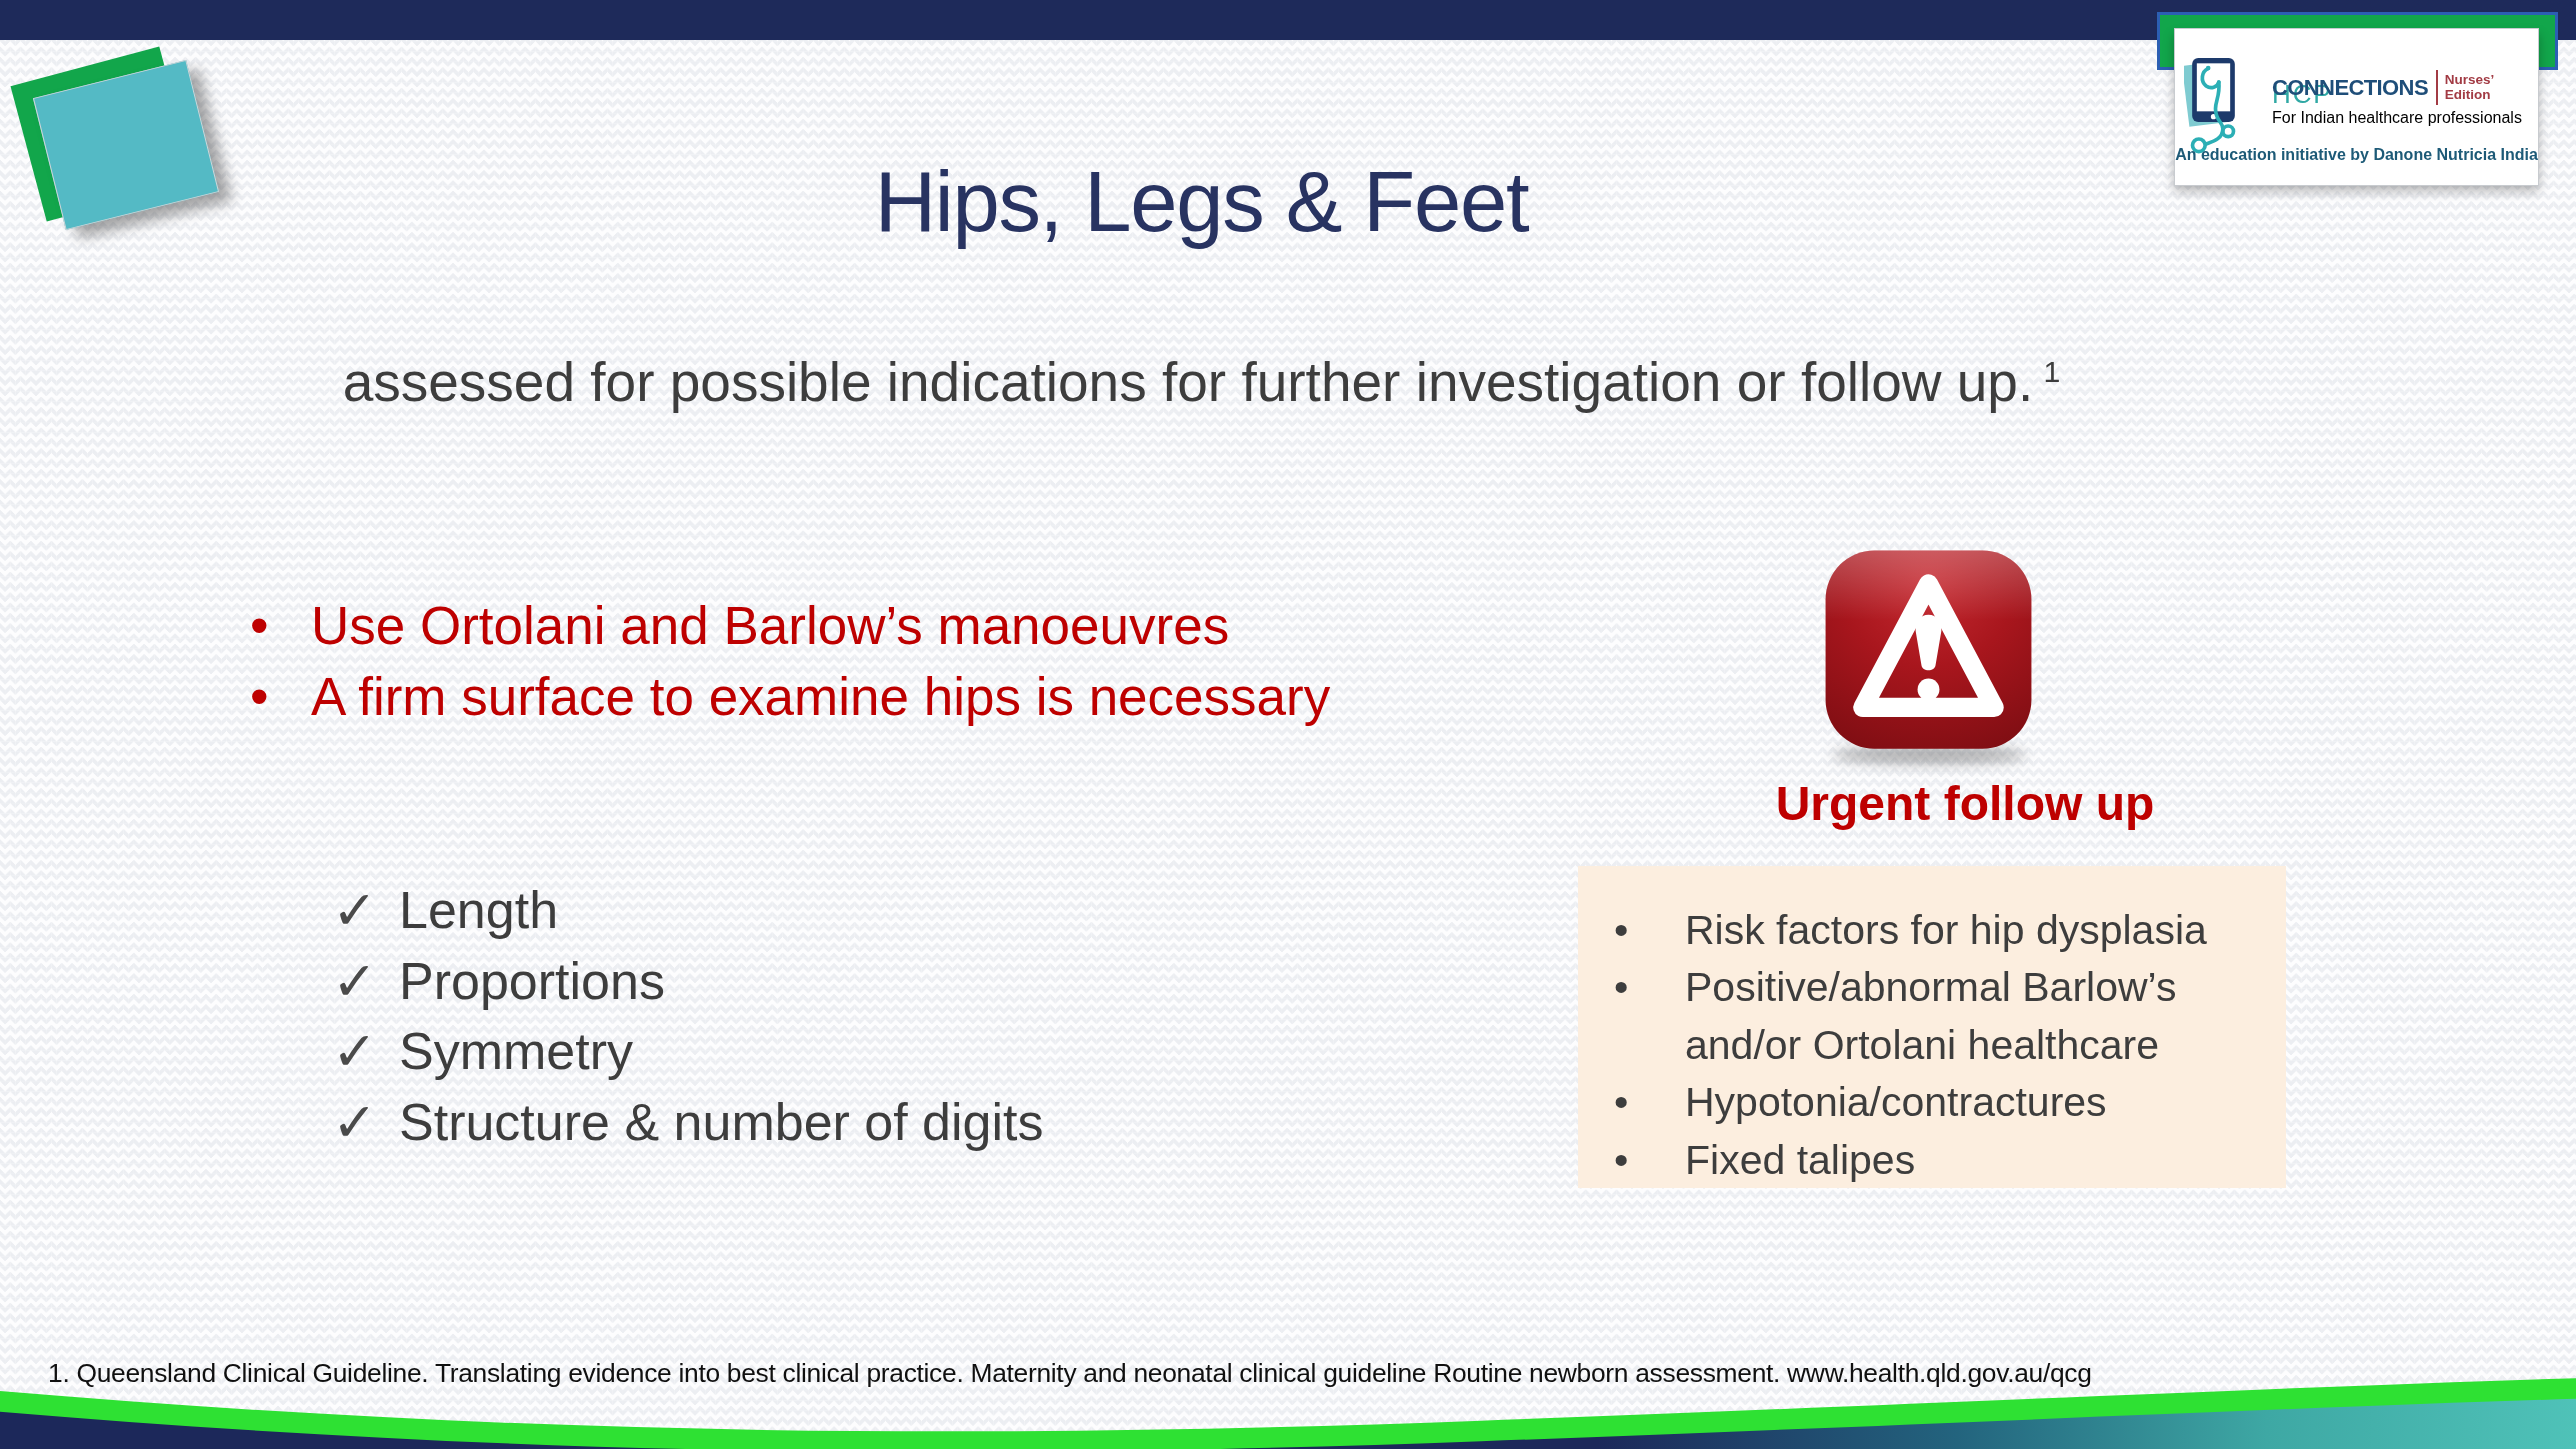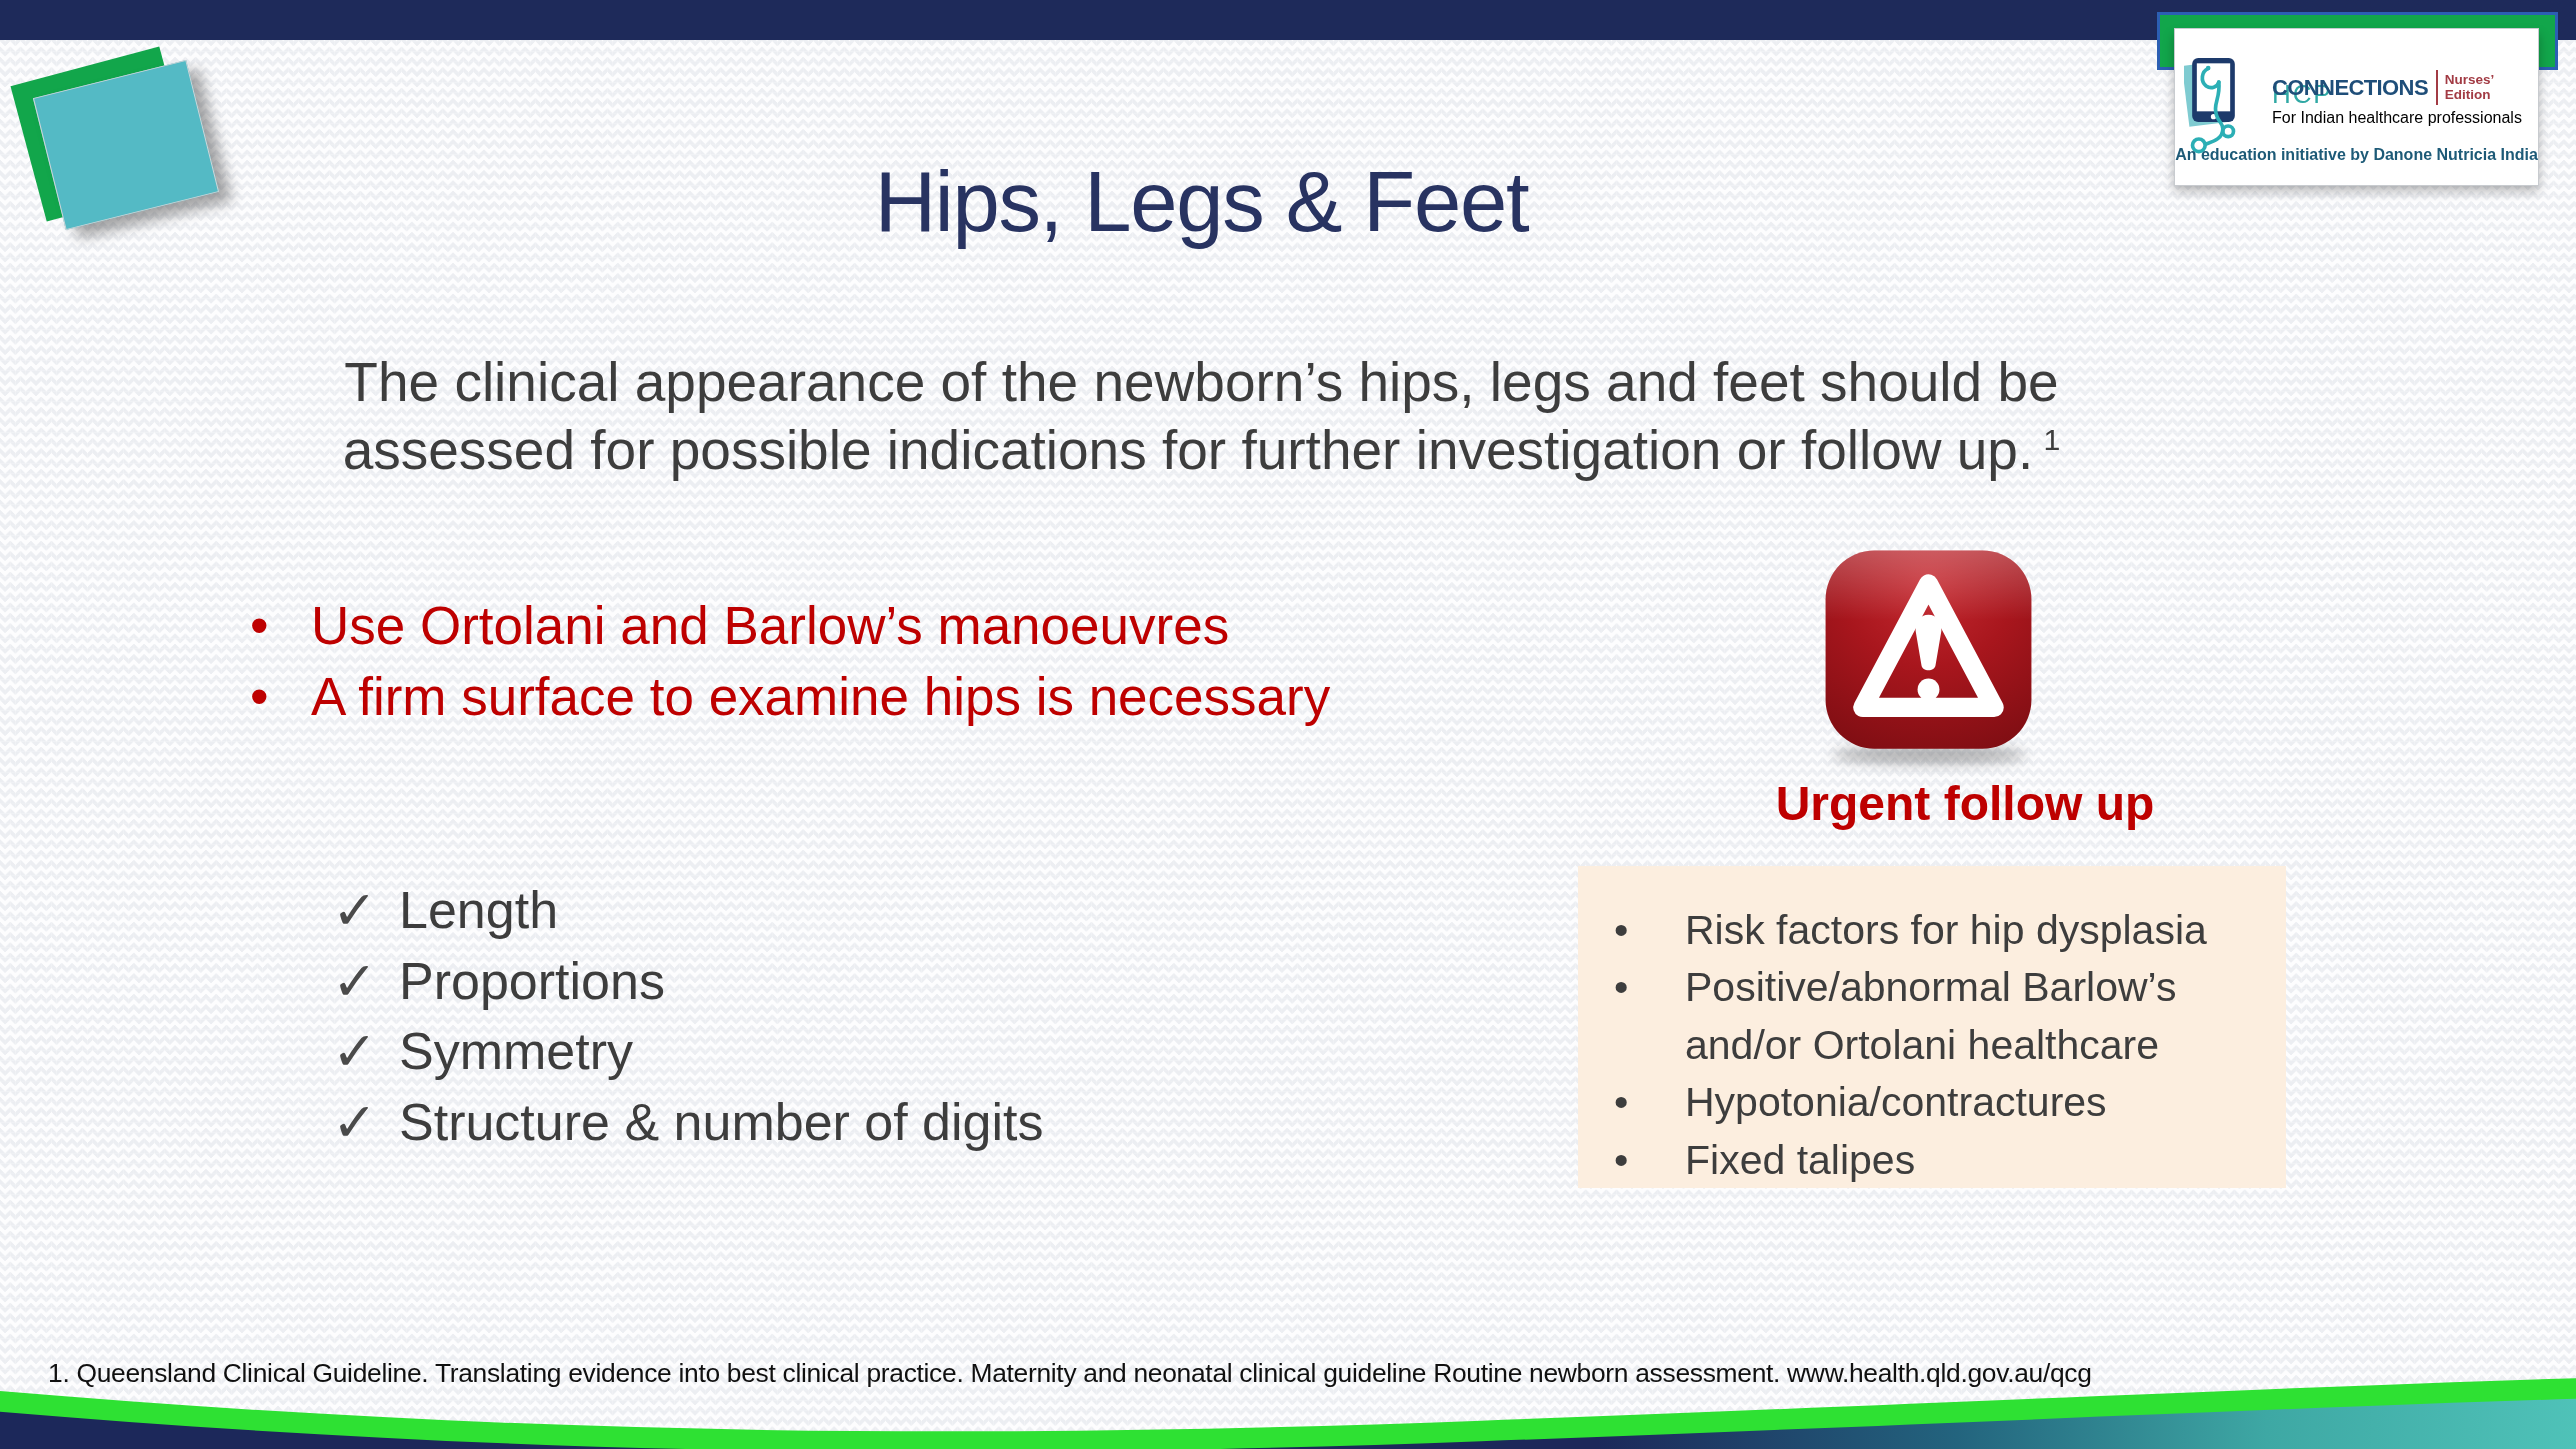--- a/index.html
+++ b/index.html
@@ -94,21 +94,20 @@
         <span>Edition</span>
       </span>
     </div>
     <div class="abs tagline">For Indian healthcare professionals</div>
     <div class="abs initiative">An education initiative by Danone Nutricia India</div>
   </div>
 
   <div class="abs title">Hips, Legs &amp; Feet</div>
 
   <div class="abs intro">
-    <span style="display:block">The clinical appearance of the newborn’s hips, legs and feet should be</span>
     <span style="display:block">
       <span>assessed for possible indications for further investigation or follow up.</span><sup>1</sup>
     </span>
   </div>
 
   <ul class="abs plain red-list">
     <li>
       <span class="mark">•</span>
       <span>Use Ortolani and Barlow’s manoeuvres</span>
     </li>

